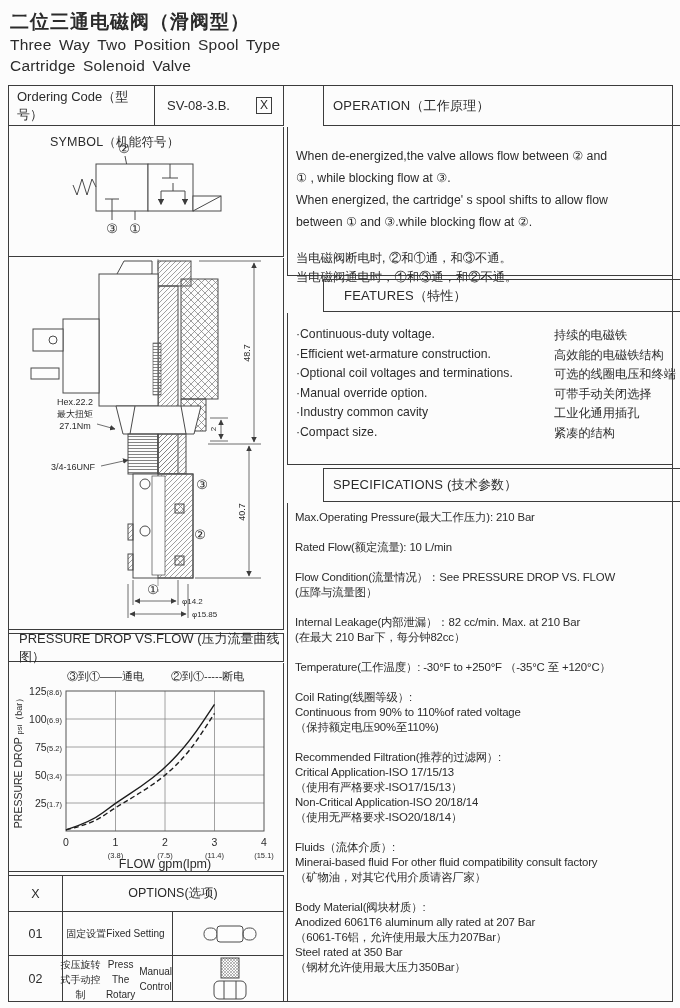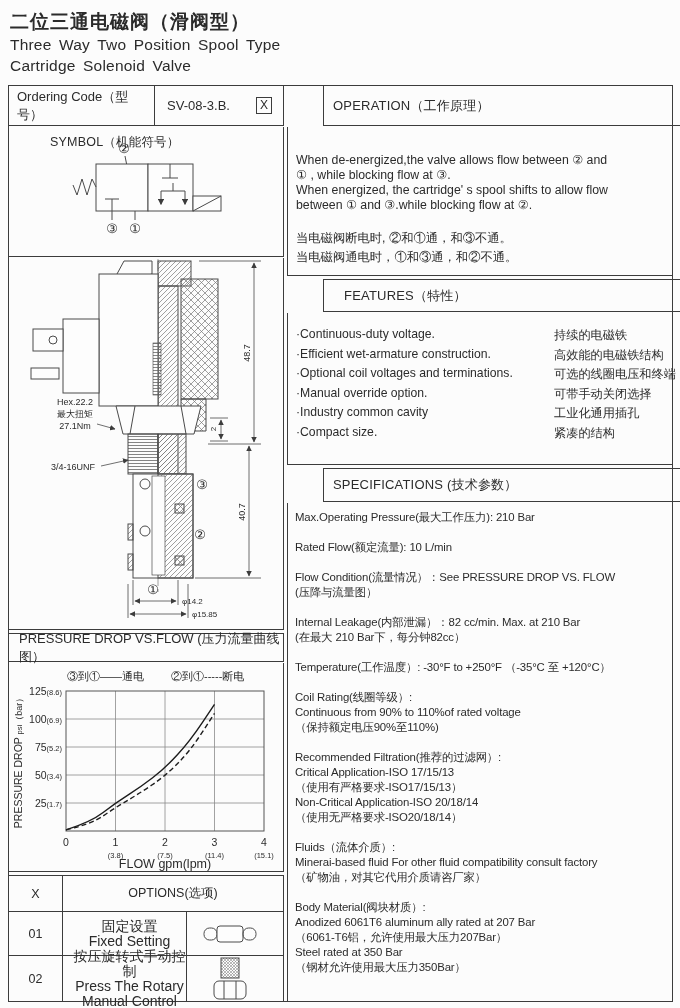--- a/index.html
+++ b/index.html
@@ -32,26 +32,26 @@
                     padding-left:10px;font-size:13px;}
   
   #sec-chart{left:0;top:577px;width:275px;height:209px;}
   
   #sec-options{left:0;top:789px;width:275px;height:126px;font-size:12px;}
   .opt-row{position:absolute;left:0;right:0;}
   .opt-cell{position:absolute;top:0;bottom:0;display:flex;align-items:center;justify-content:center;
             text-align:center;box-sizing:border-box;}
   .opt-code{left:0;width:54px;border-right:1px solid #3c3c3c;font-size:12.5px;}
   .opt-head-rest{left:54px;right:0;font-size:12.5px;}
-  .opt-desc{left:64px;width:114px;border-right:1px solid #3c3c3c;flex-direction:column;line-height:15px;font-size:14px;}
+  .opt-desc{left:50px;width:114px;border-right:1px solid #3c3c3c;line-height:15px;font-size:10px;}
   .opt-icon{left:168px;right:0;}
   
   #sec-op-header{left:278px;top:0;width:385px;height:40px;display:flex;align-items:center;padding-left:9px;}
   #sec-op-body{left:278px;top:41px;width:385px;height:149px;padding:6px 8px;font-size:12.3px;}
-  .op-en{margin-top:20px;line-height:15px;white-space:pre-line;}
+  .op-en{margin-top:12px;line-height:22px;white-space:pre-line;}
   .op-cn{margin-top:16px;line-height:19px;white-space:pre-line;}
   #sec-feat-header{left:278px;top:193px;width:385px;height:33px;display:flex;align-items:center;padding-left:20px;}
   #sec-feat-body{left:278px;top:227px;width:385px;height:152px;padding-top:14px;font-size:12.2px;}
   .feat-row{position:relative;height:19.5px;}
   .feat-en{position:absolute;left:8px;white-space:nowrap;}
   .feat-cn{position:absolute;left:266px;white-space:nowrap;}
   #sec-spec-header{left:278px;top:382px;width:385px;height:34px;display:flex;align-items:center;padding-left:9px;}
   #sec-spec-body{left:278px;top:417px;width:385px;height:498px;padding:7px 2px 0 7px;
                  font-size:11.4px;letter-spacing:-.15px;}
   .spec-para{white-space:pre-line;line-height:15px;margin-bottom:15px;}

